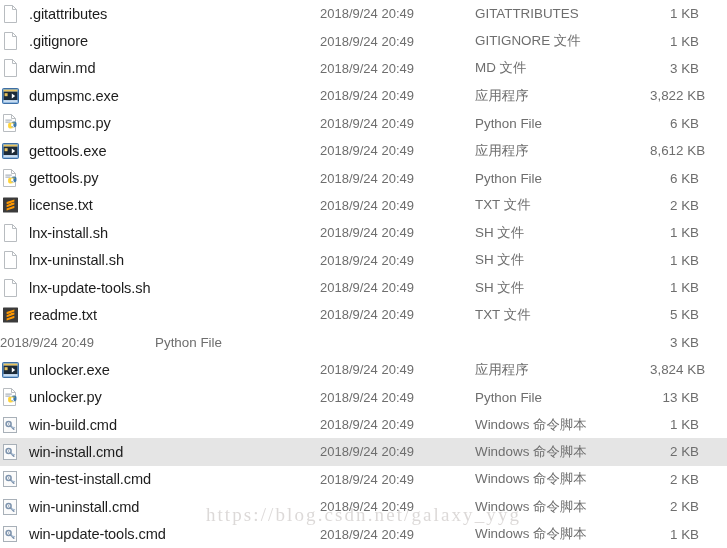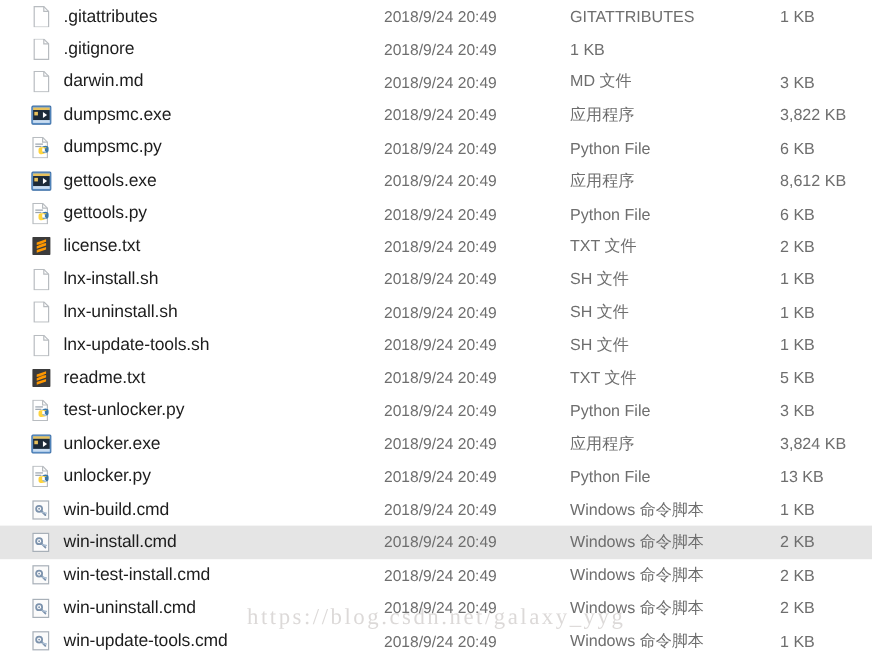--- a/index.html
+++ b/index.html
@@ -34,21 +34,21 @@
   .file-row.selected {
     background: #e5e5e5;
   }
 
   
   .cell-name {
     display: flex;
     align-items: center;
     width: 320px;
     min-width: 320px;
-    padding-left: 26px;
+    padding-left: 2px;
     box-sizing: border-box;
     overflow: hidden;
   }
   .icon-wrap {
     width: 17px;
     height: 18px;
     min-width: 17px;
     margin-right: 10px;
     position: relative;
     display: inline-block;
@@ -81,21 +81,22 @@
     white-space: nowrap;
     text-align: left;
   }
 
   
   .cell-size {
     flex: 1;
     font-size: 13.4px;
     color: #6e6e6e;
     white-space: nowrap;
-    padding-right: 14px;
+    text-align: right;
+    padding-right: 28px;
     box-sizing: border-box;
   }
 
   
   #watermark {
     position: absolute;
     left: 0;
     top: 504px;
     width: 727px;
     text-align: center;
@@ -129,20 +130,21 @@
       <div class="cell-name">
         <span class="icon-wrap">
           <svg width="17" height="18" viewBox="0 0 17 18">
             <path d="M2.5 0.5 H10.5 L14.5 4.5 V17.5 H2.5 Z" fill="#ffffff" stroke="#b8bcc0" stroke-width="1"></path>
             <path d="M10.5 0.5 V4.5 H14.5" fill="none" stroke="#b8bcc0" stroke-width="1"></path>
           </svg>
         </span>
         <span class="name-text">.gitignore</span>
       </div>
       <div class="cell-date">2018/9/24 20:49</div>
+      <div class="cell-type">GITIGNORE 文件</div>
       <div class="cell-size">1 KB</div>
     </div>
     <div class="file-row">
       <div class="cell-name">
         <span class="icon-wrap">
           <svg width="17" height="18" viewBox="0 0 17 18">
             <path d="M2.5 0.5 H10.5 L14.5 4.5 V17.5 H2.5 Z" fill="#ffffff" stroke="#b8bcc0" stroke-width="1"></path>
             <path d="M10.5 0.5 V4.5 H14.5" fill="none" stroke="#b8bcc0" stroke-width="1"></path>
           </svg>
         </span>
@@ -294,71 +296,56 @@
             <path d="M12.4 9.8 L4.6 12.4 v2.2 l7.8 -2.6 z" fill="#ff9800"></path>
           </svg>
         </span>
         <span class="name-text">readme.txt</span>
       </div>
       <div class="cell-date">2018/9/24 20:49</div>
       <div class="cell-type">TXT 文件</div>
       <div class="cell-size">5 KB</div>
     </div>
     <div class="file-row">
+      <div class="cell-date">2018/9/24 20:49</div>
+      <div class="cell-type">Python File</div>
+      <div class="cell-size">3 KB</div>
+    </div>
+    <div class="file-row">
+      <div class="cell-name">
+        <span class="icon-wrap">
+          <svg width="17" height="18" viewBox="0 0 17 18">
+            <rect x="0.5" y="1.5" width="16" height="15" rx="1" fill="#6fa3d8" stroke="#3d6ea5" stroke-width="1"></rect>
+            <rect x="1.6" y="2.6" width="13.8" height="2.1" fill="#e9c25c"></rect>
+            <rect x="1.6" y="4.7" width="13.8" height="8.4" fill="#1c2a38"></rect>
+            <rect x="1.6" y="13.1" width="13.8" height="2.3" fill="#c9dcf0"></rect>
+            <path d="M9.8 6.4 l3.4 2.5 l-3.4 2.5 z" fill="#ffffff"></path>
+            <rect x="2.6" y="6.2" width="3.0" height="3.0" fill="#e9c25c"></rect>
+          </svg>
+        </span>
+        <span class="name-text">unlocker.exe</span>
+      </div>
+      <div class="cell-date">2018/9/24 20:49</div>
+      <div class="cell-type">应用程序</div>
+      <div class="cell-size">3,824 KB</div>
+    </div>
+    <div class="file-row">
       <div class="cell-name">
         <span class="icon-wrap">
           <svg width="17" height="18" viewBox="0 0 17 18">
             <path d="M1.5 0.5 H9.5 L13.5 4.5 V17.5 H1.5 Z" fill="#ffffff" stroke="#b8bcc0" stroke-width="1"></path>
             <path d="M9.5 0.5 V4.5 H13.5" fill="none" stroke="#b8bcc0" stroke-width="1"></path>
             <rect x="3.4" y="5.6" width="6.4" height="1" fill="#9aa4ae"></rect>
             <rect x="3.4" y="7.6" width="5.0" height="1" fill="#9aa4ae"></rect>
             <path d="M8.0 8.2 c1.9 0 3.4 0.5 3.4 2.0 v2.2 h-3.4 v0.8 h4.5 c1.4 0 2.0 -0.8 2.0 -2.2 v-1.6 c0 -1.4 -1.2 -2.0 -2.6 -2.0 z" fill="#3c78a9"></path>
             <circle cx="9.0" cy="9.3" r="0.55" fill="#ffffff"></circle>
             <path d="M12.6 18.0 c-1.9 0 -3.4 -0.5 -3.4 -2.0 v-2.2 h3.4 v-0.8 h-4.5 c-1.4 0 -2.0 0.8 -2.0 2.2 v1.6 c0 1.4 1.2 2.0 2.6 2.0 z" fill="#ffd43b" transform="translate(0,-4.2)"></path>
             <circle cx="11.6" cy="12.5" r="0.55" fill="#ffffff"></circle>
           </svg>
         </span>
-        <span class="name-text">test-unlocker.py</span>
-      </div>
-      <div class="cell-date">2018/9/24 20:49</div>
-      <div class="cell-type">Python File</div>
-      <div class="cell-size">3 KB</div>
-    </div>
-    <div class="file-row">
-      <div class="cell-name">
-        <span class="icon-wrap">
-          <svg width="17" height="18" viewBox="0 0 17 18">
-            <rect x="0.5" y="1.5" width="16" height="15" rx="1" fill="#6fa3d8" stroke="#3d6ea5" stroke-width="1"></rect>
-            <rect x="1.6" y="2.6" width="13.8" height="2.1" fill="#e9c25c"></rect>
-            <rect x="1.6" y="4.7" width="13.8" height="8.4" fill="#1c2a38"></rect>
-            <rect x="1.6" y="13.1" width="13.8" height="2.3" fill="#c9dcf0"></rect>
-            <path d="M9.8 6.4 l3.4 2.5 l-3.4 2.5 z" fill="#ffffff"></path>
-            <rect x="2.6" y="6.2" width="3.0" height="3.0" fill="#e9c25c"></rect>
-          </svg>
-        </span>
-        <span class="name-text">unlocker.exe</span>
-      </div>
-      <div class="cell-date">2018/9/24 20:49</div>
-      <div class="cell-type">应用程序</div>
-      <div class="cell-size">3,824 KB</div>
-    </div>
-    <div class="file-row">
-      <div class="cell-name">
-        <span class="icon-wrap">
-          <svg width="17" height="18" viewBox="0 0 17 18">
-            <path d="M1.5 0.5 H9.5 L13.5 4.5 V17.5 H1.5 Z" fill="#ffffff" stroke="#b8bcc0" stroke-width="1"></path>
-            <path d="M9.5 0.5 V4.5 H13.5" fill="none" stroke="#b8bcc0" stroke-width="1"></path>
-            <rect x="3.4" y="5.6" width="6.4" height="1" fill="#9aa4ae"></rect>
-            <rect x="3.4" y="7.6" width="5.0" height="1" fill="#9aa4ae"></rect>
-            <path d="M8.0 8.2 c1.9 0 3.4 0.5 3.4 2.0 v2.2 h-3.4 v0.8 h4.5 c1.4 0 2.0 -0.8 2.0 -2.2 v-1.6 c0 -1.4 -1.2 -2.0 -2.6 -2.0 z" fill="#3c78a9"></path>
-            <circle cx="9.0" cy="9.3" r="0.55" fill="#ffffff"></circle>
-            <path d="M12.6 18.0 c-1.9 0 -3.4 -0.5 -3.4 -2.0 v-2.2 h3.4 v-0.8 h-4.5 c-1.4 0 -2.0 0.8 -2.0 2.2 v1.6 c0 1.4 1.2 2.0 2.6 2.0 z" fill="#ffd43b" transform="translate(0,-4.2)"></path>
-            <circle cx="11.6" cy="12.5" r="0.55" fill="#ffffff"></circle>
-          </svg>
-        </span>
         <span class="name-text">unlocker.py</span>
       </div>
       <div class="cell-date">2018/9/24 20:49</div>
       <div class="cell-type">Python File</div>
       <div class="cell-size">13 KB</div>
     </div>
     <div class="file-row">
       <div class="cell-name">
         <span class="icon-wrap">
           <svg width="17" height="18" viewBox="0 0 17 18">

